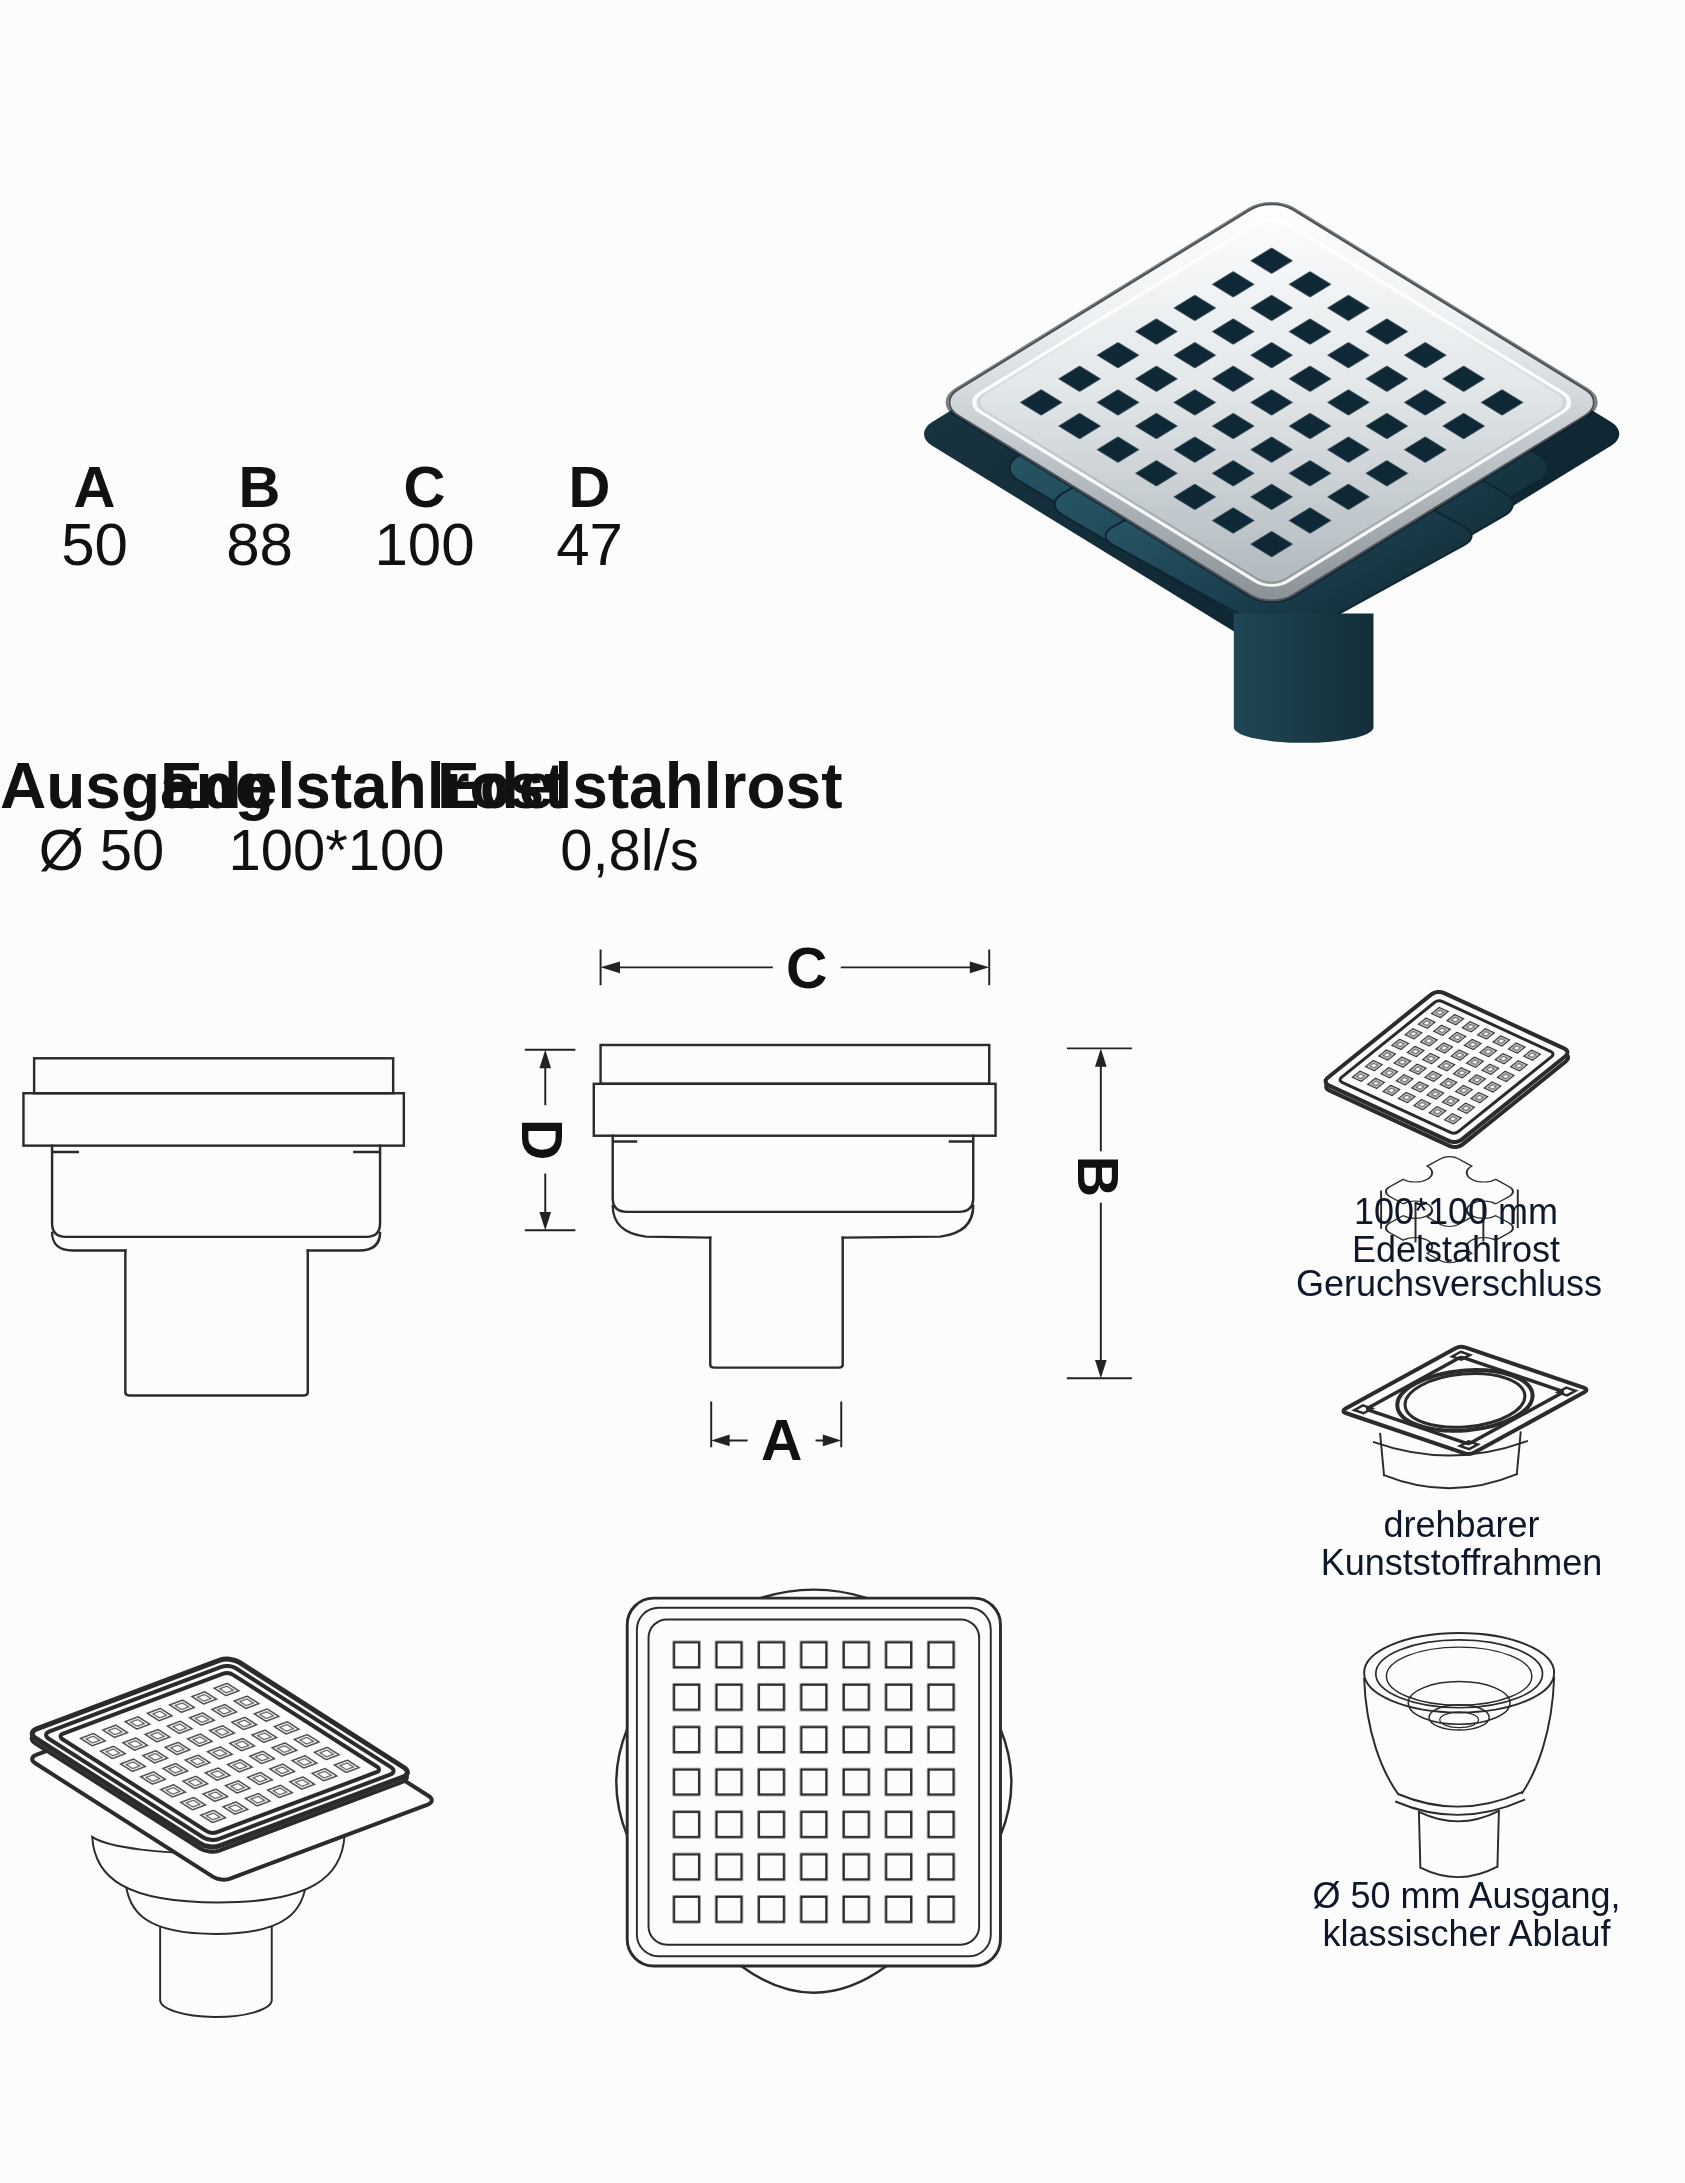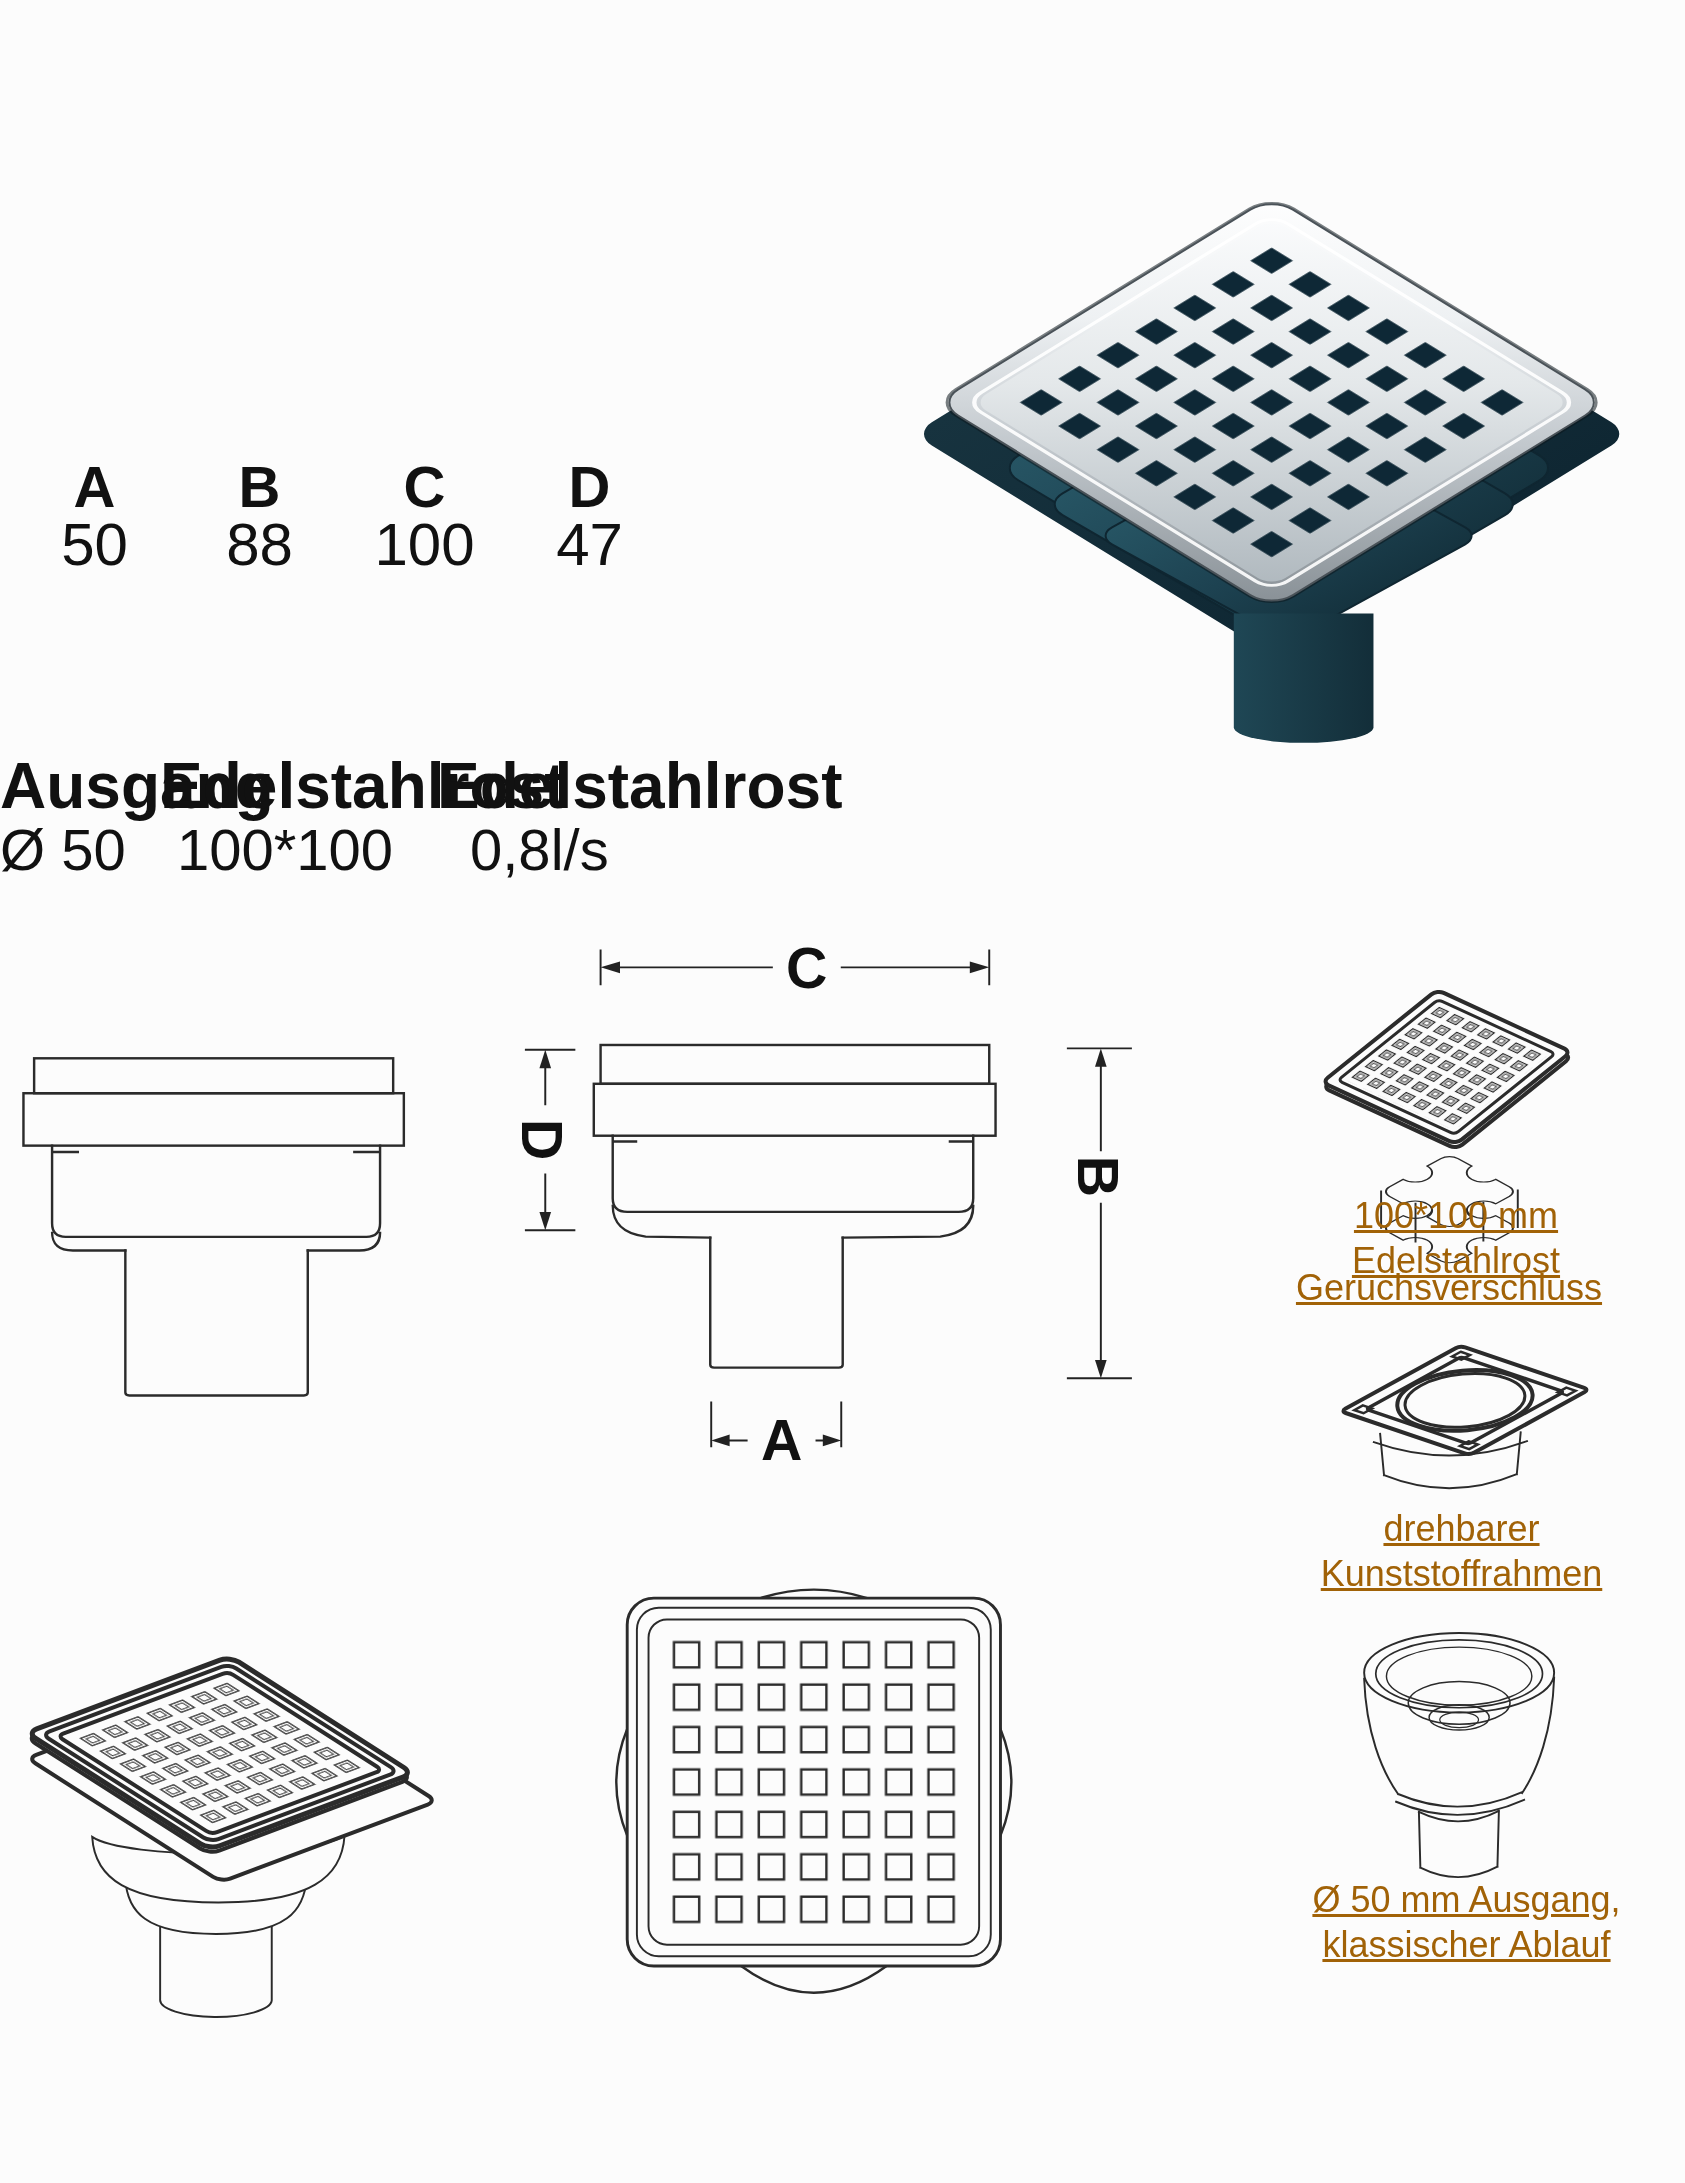--- a/index.html
+++ b/index.html
@@ -3,22 +3,22 @@
 <meta charset="utf-8">
 <style>
   html,body{margin:0;padding:0;background:#e8e8e8;}
   .page{position:relative;width:1685px;height:2183px;background:#fcfcfc;overflow:hidden;
         font-family:"Liberation Sans",sans-serif;color:#111;}
   .dim-table{position:absolute;left:12px;top:458px;width:660px;display:flex;}
   .dim-col{width:165px;text-align:center;}
   .dim-col .h{font-size:58px;line-height:58px;font-weight:bold;}
   .dim-col .v{font-size:60px;line-height:58px;font-weight:normal;}
   .spec-label{position:absolute;top:754px;font-size:64px;line-height:64px;font-weight:bold;text-align:center;}
-  .spec-value{position:absolute;top:821px;font-size:58px;line-height:58px;}
-  .part-label{position:absolute;font-size:36px;line-height:45px;text-align:center;color:#a16207;text-decoration:underline;}
+  .spec-value{position:absolute;top:821px;font-size:58px;line-height:58px;text-align:center;padding-left:14px;}
+  .part-label{position:absolute;font-size:36px;line-height:38px;text-align:center;color:#0f172a;}
   svg{position:absolute;overflow:visible;}
   .ln{fill:none;stroke:#2b2b2b;stroke-width:5px;stroke-linecap:square;}
   .ln4{fill:none;stroke:#2b2b2b;stroke-width:4px;stroke-linecap:square;}
   .lnw{fill:#fcfcfc;stroke:#2b2b2b;stroke-width:5px;}
   .lnw4{fill:#fcfcfc;stroke:#2b2b2b;stroke-width:4px;}
   .dimln{fill:none;stroke:#222;stroke-width:4px;stroke-linecap:square;}
   .arrow{fill:#222;stroke:none;}
   .dimtxt{font-family:"Liberation Sans",sans-serif;font-weight:bold;font-size:118px;fill:#111;}
   .nss{vector-effect:non-scaling-stroke;}
 </style>

